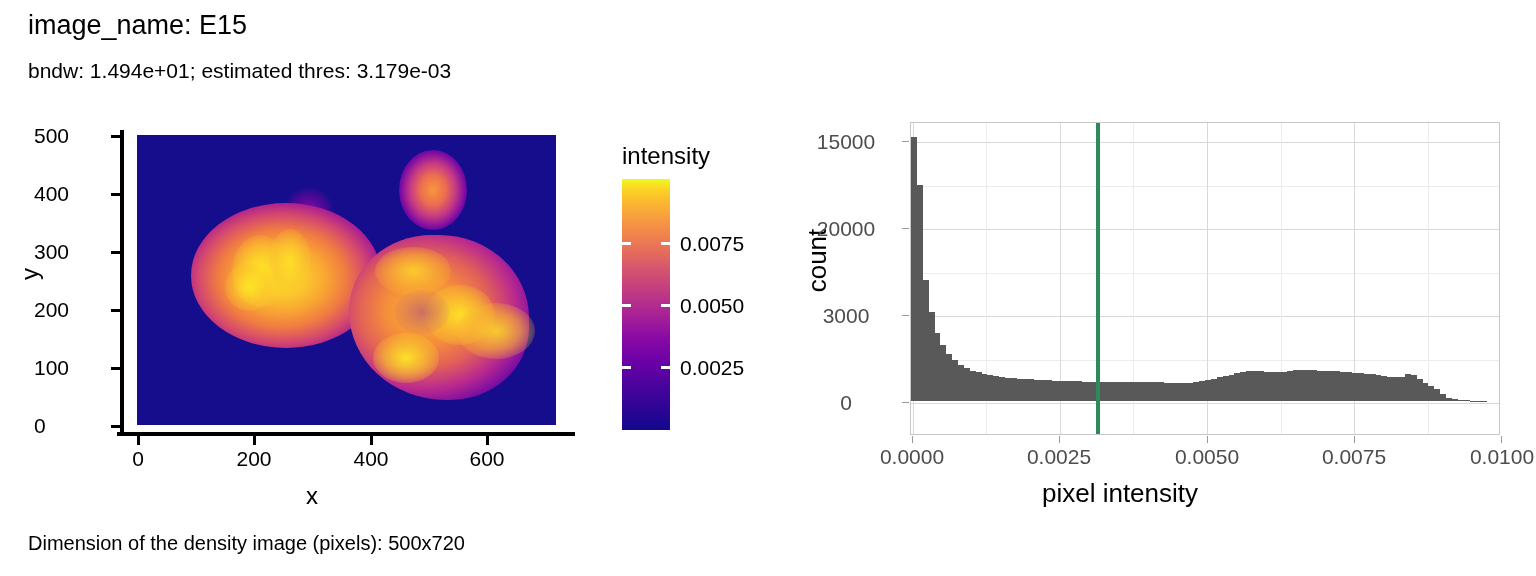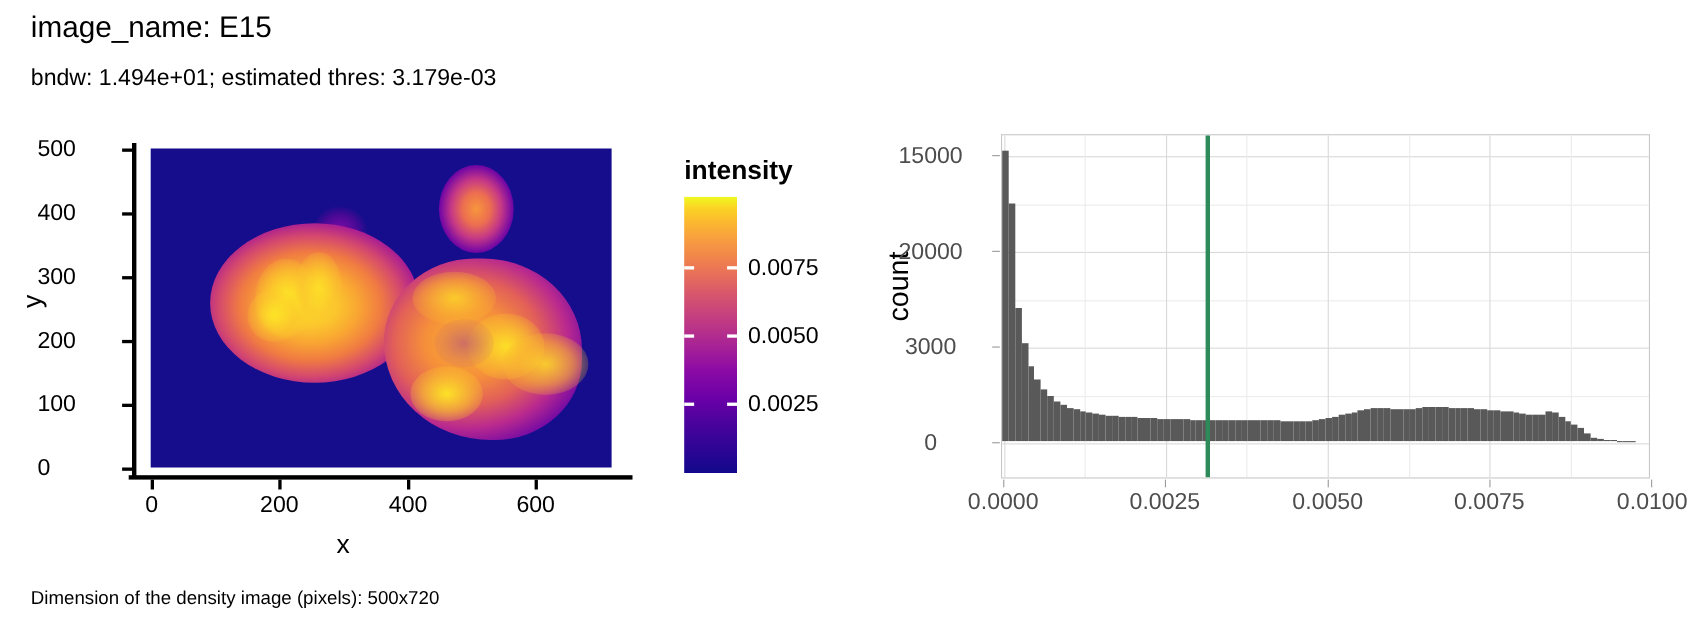--- a/index.html
+++ b/index.html
@@ -32,21 +32,21 @@
     top: 58px;
     font-size: 21px;
     line-height: 25px;
     color: #000;
     white-space: nowrap;
   }
   #caption-bottom {
     position: absolute;
     left: 28px;
     top: 533px;
-    font-size: 17px;
+    font-size: 20px;
     line-height: 21px;
     color: #000;
     white-space: nowrap;
   }
 
   
   #density-panel {
     position: absolute;
     left: 0px;
     top: 110px;
@@ -146,21 +146,20 @@
     width: 190px;
     height: 300px;
   }
   #legend-title {
     position: absolute;
     left: 8px;
     top: 12px;
     font-size: 24px;
     color: #000;
     white-space: nowrap;
-    font-weight: bold;
   }
   #legend-bar {
     position: absolute;
     left: 8px;
     top: 49px;
     width: 48px;
     height: 251px;
     background: linear-gradient(to top,
       #11088c 0%,
       #2b0594 8%,
@@ -400,20 +399,21 @@
   <div class="legend-tick-left" style="top:236px"></div>
   <div class="legend-tick-right" style="top:236px"></div>
 
   <div class="legend-label" style="top:103px">0.0075</div>
   <div class="legend-label" style="top:165px">0.0050</div>
   <div class="legend-label" style="top:227px">0.0025</div>
 </div>
 
 <div id="hist-panel">
   <div id="hist-ylab">count</div>
+  <div id="hist-xlab">pixel intensity</div>
 
   <div class="hist-ytick-label" style="top:21px">15000</div>
   <div class="hist-ytick-label" style="top:108px">20000</div>
   <div class="hist-ytick-label" style="top:195px">3000</div>
   <div class="hist-ytick-label" style="top:282px">0</div>
 
   <div class="hist-ytick-mark" style="top:31px"></div>
   <div class="hist-ytick-mark" style="top:118px"></div>
   <div class="hist-ytick-mark" style="top:205px"></div>
   <div class="hist-ytick-mark" style="top:292px"></div>

